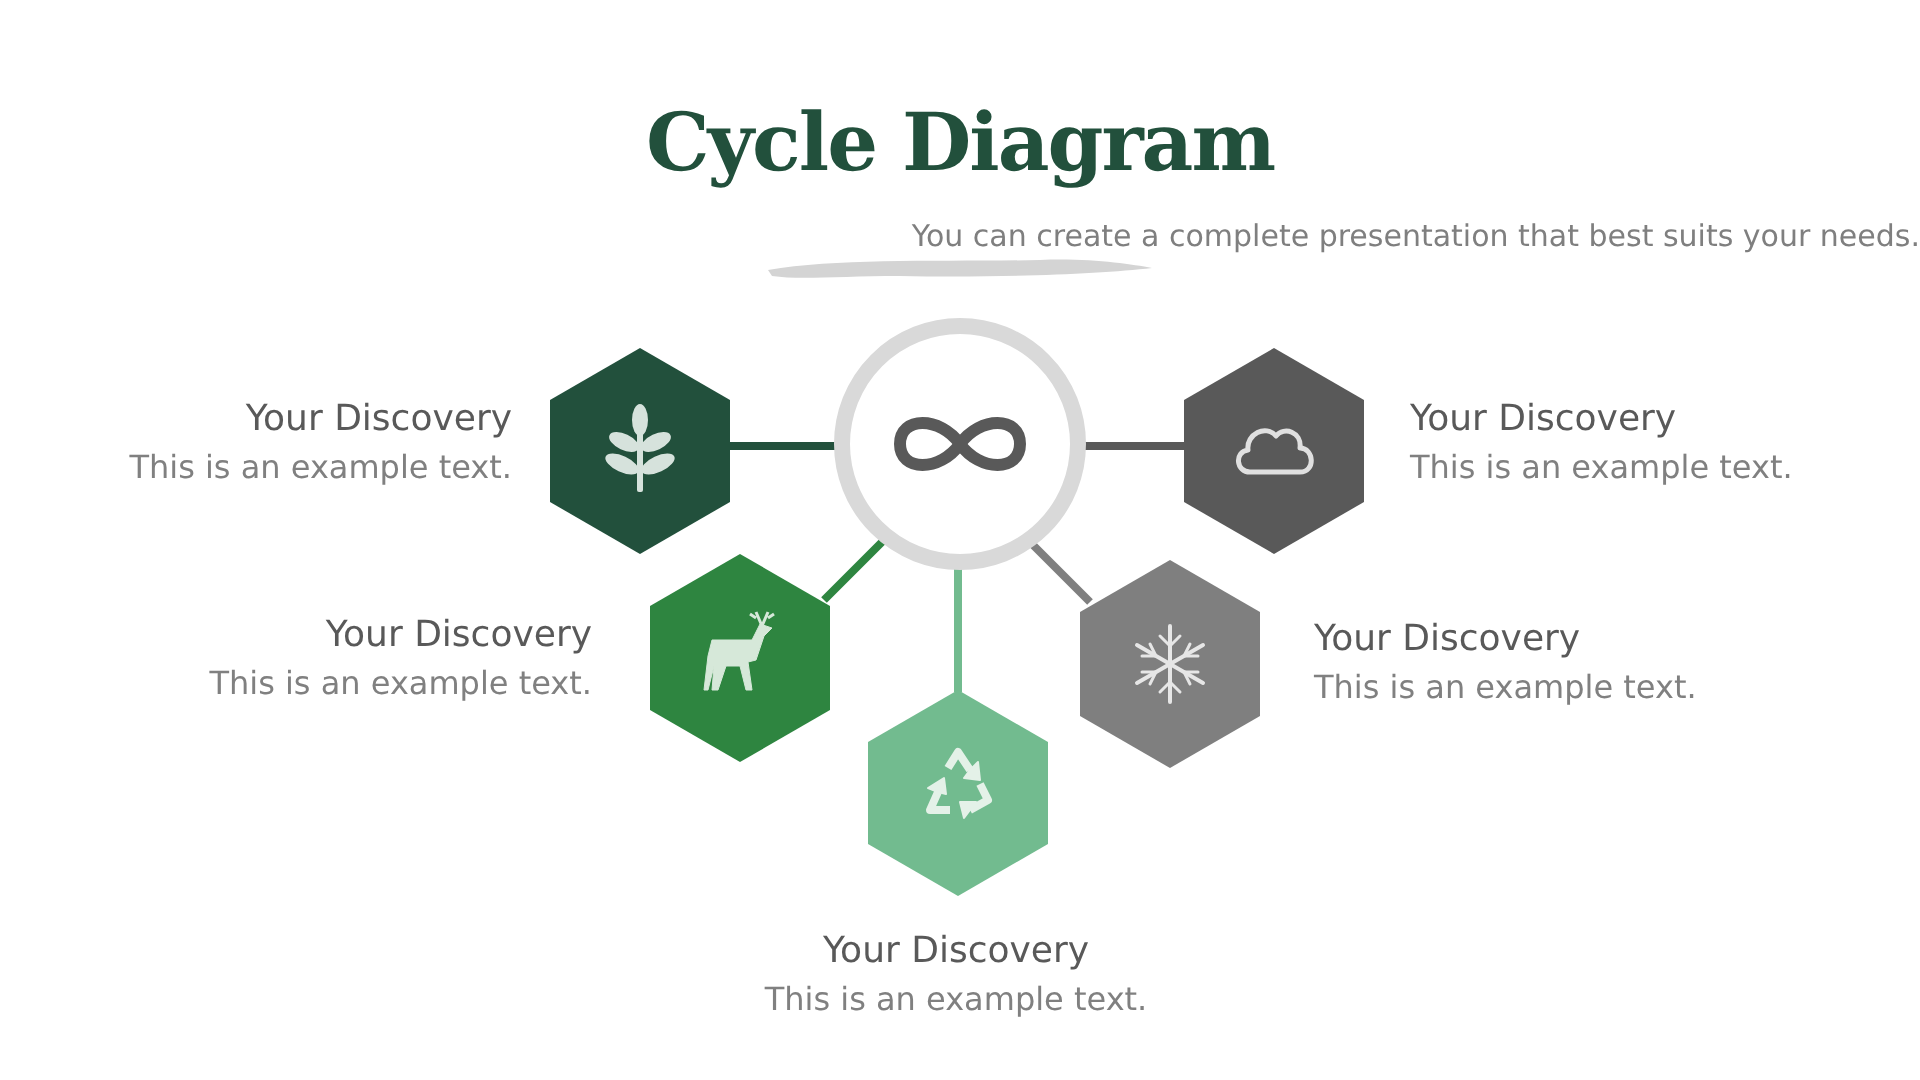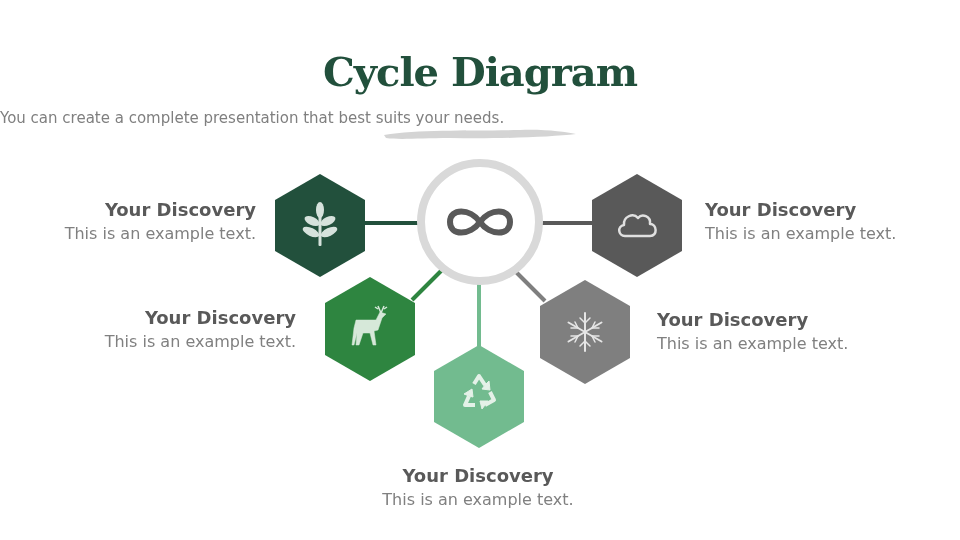--- a/index.html
+++ b/index.html
@@ -1,23 +1,23 @@
 <!DOCTYPE html>
 <html><head>
 <meta charset="utf-8">
 <style>
   html, body { margin: 0; padding: 0; background: #ffffff; }
   body { width: 960px; height: 540px; position: relative; overflow: hidden; font-family: "Liberation Sans", sans-serif; }
   .title-wrap { position: absolute; left: 0; top: 44px; width: 960px; height: 60px; text-align: center; }
   .brush { position: absolute; left: 380px; top: 82px; width: 200px; height: 16px; }
   .title { position: relative; font-family: "DejaVu Serif", serif; font-weight: bold; font-size: 40px; color: #22503c; letter-spacing: -1px; line-height: 56px; }
-  .subtitle { position: absolute; left: 0; top: 109px; width: 960px; text-align: left; font-family: "DejaVu Sans", sans-serif; font-size: 15px; color: #7f7f7f; }
+  .subtitle { position: absolute; left: 0; top: 109px; width: 960px; text-align: right; font-family: "DejaVu Sans", sans-serif; font-size: 15px; color: #7f7f7f; }
   svg.diagram { position: absolute; left: 0; top: 0; }
   .label { position: absolute; }
-  .label .h { font-family: "DejaVu Sans", sans-serif; font-weight: bold; font-size: 18px; color: #595959; white-space: nowrap; }
+  .label .h { font-family: "DejaVu Sans", sans-serif; font-weight: normal; font-size: 18px; color: #595959; white-space: nowrap; }
   .label .p { font-family: "DejaVu Sans", sans-serif; font-size: 16px; color: #808080; margin-top: 4px; white-space: nowrap; }
   .al-right { text-align: right; }
   .al-left { text-align: left; }
   .al-center { text-align: center; }
 </style>
 </head>
 <body>
 
 <div class="title-wrap">
   <svg class="brush" viewBox="0 0 200 16">

